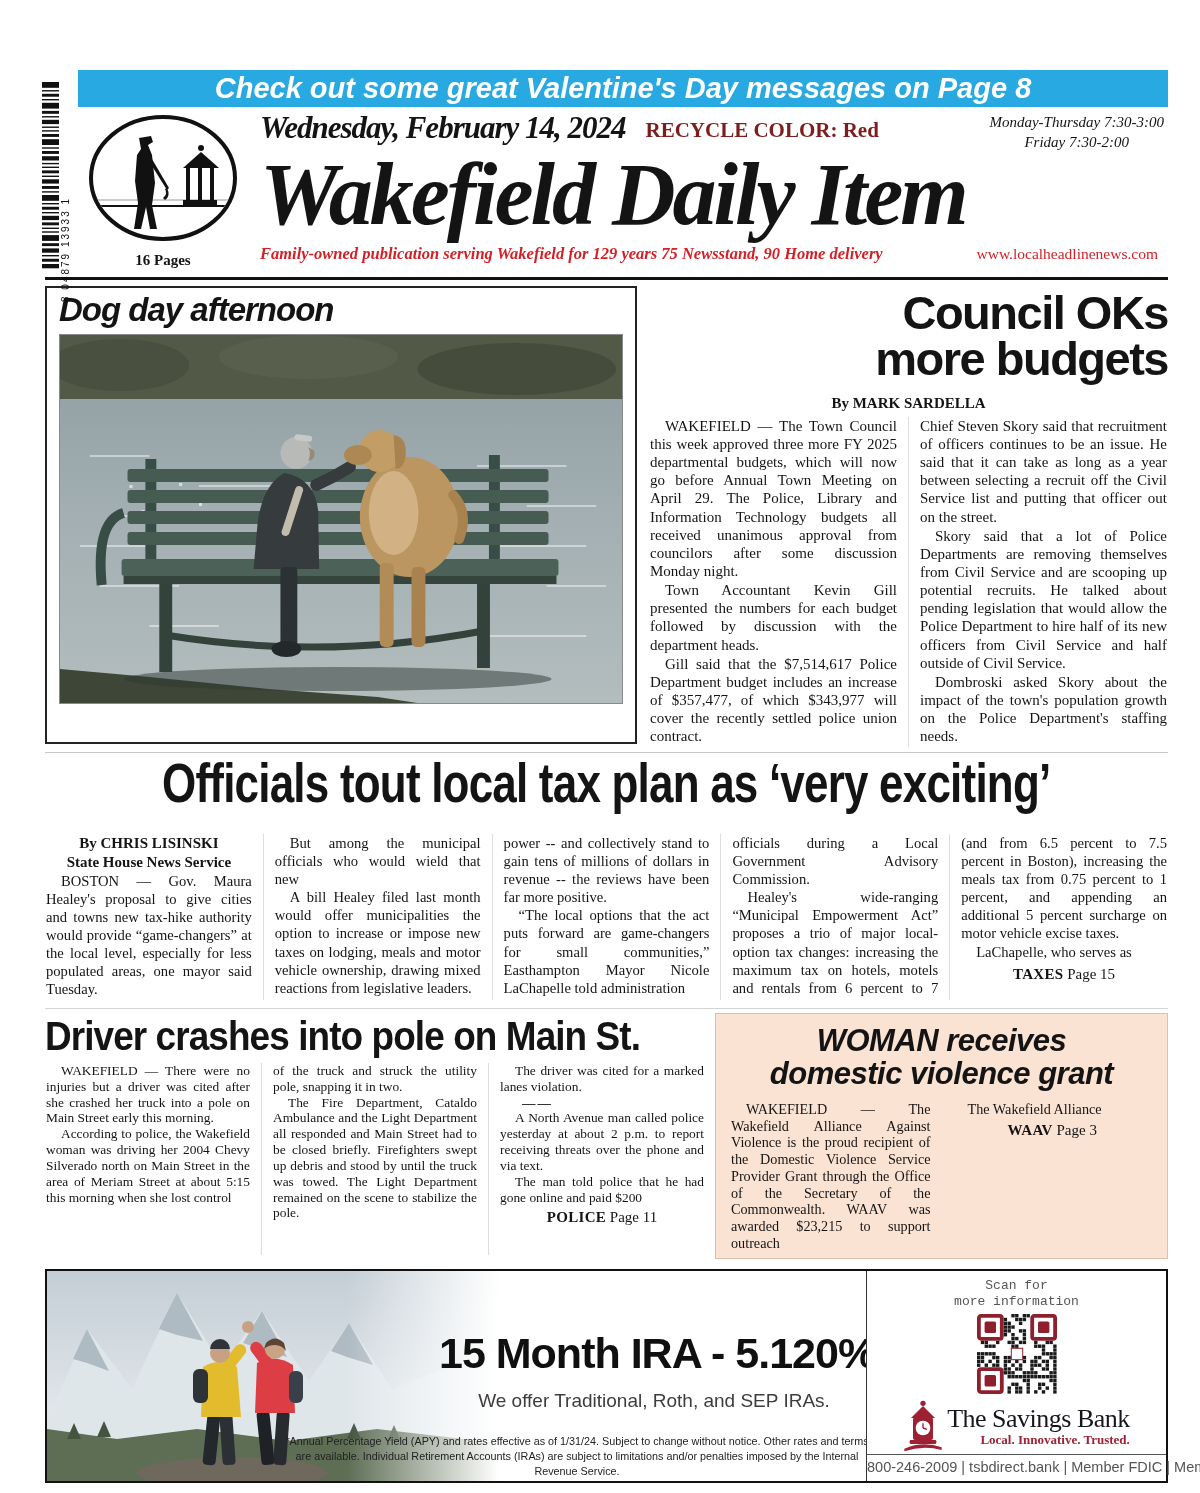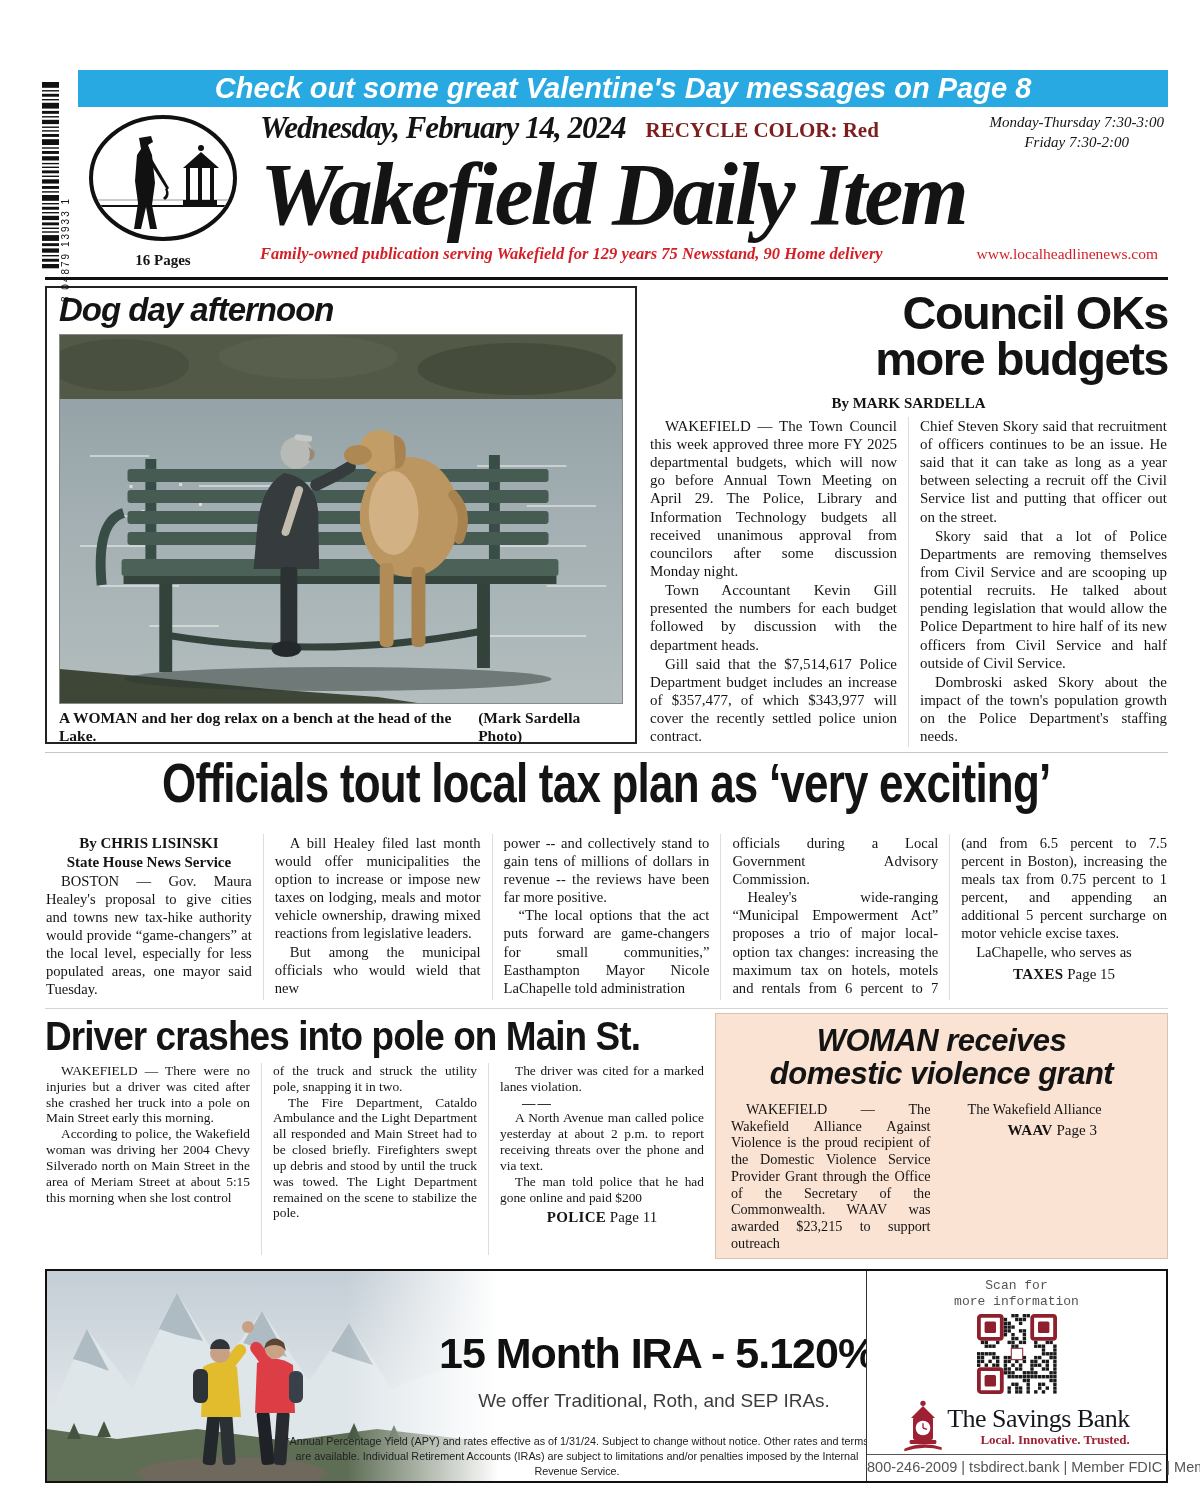--- a/index.html
+++ b/index.html
@@ -272,24 +272,20 @@
             <ellipse cx="336" cy="178" rx="25" ry="42" fill="#d2b184"></ellipse>
             <circle cx="322" cy="116" r="21" fill="#c39d66"></circle>
             <ellipse cx="300" cy="120" rx="14" ry="10" fill="#ae8852"></ellipse>
             <path d="M336,100 q14,2 12,22 q-2,12 -10,12 z" fill="#a9834f"></path>
             <rect x="322" y="228" width="14" height="84" rx="5" fill="#b18c57"></rect>
             <rect x="354" y="232" width="14" height="80" rx="5" fill="#a9834f"></rect>
             <path d="M396,160 q16,18 6,44" stroke="#a9834f" stroke-width="10" fill="none" stroke-linecap="round"></path>
           </g>
         </svg>
       </div>
-      <div class="dog-caption">
-        <span>A WOMAN and her dog relax on a bench at the head of the Lake.</span>
-        <span>(Mark Sardella Photo)</span>
-      </div>
     </div>
 
     <div class="council">
       <div class="c-head">
         <div>Council OKs</div>
         <div>more budgets</div>
       </div>
       <div class="byline">By MARK SARDELLA</div>
       <div class="cols c-cols">
         <div class="col">
@@ -313,22 +309,22 @@
     <div class="tax-head"><span>Officials tout local tax plan as ‘very exciting’</span></div>
     <div class="cols tax-cols">
       <div class="col">
         <div class="byline">
           <div>By CHRIS LISINSKI</div>
             <div>State House News Service</div>
         </div>
         <p>BOSTON — Gov. Maura Healey's proposal to give cities and towns new tax-hike authority would provide “game-changers” at the local level, especially for less populated areas, one mayor said Tuesday.</p>
       </div>
       <div class="col">
+        <p>But among the municipal officials who would wield that new</p>
         <p>A bill Healey filed last month would offer municipalities the option to increase or impose new taxes on lodging, meals and motor vehicle ownership, drawing mixed reactions from legislative leaders.</p>
-        <p>But among the municipal officials who would wield that new</p>
       </div>
       <div class="col">
         <p class="cont">power -- and collectively stand to gain tens of millions of dollars in revenue -- the reviews have been far more positive.</p>
         <p>“The local options that the act puts forward are game-changers for small communities,” Easthampton Mayor Nicole LaChapelle told administration</p>
       </div>
       <div class="col">
         <p class="cont">officials during a Local Government Advisory Commission.</p>
         <p>Healey's wide-ranging “Municipal Empowerment Act” proposes a trio of major local-option tax changes: increasing the maximum tax on hotels, motels and rentals from 6 percent to 7 percent of the price of a room</p>
       </div>
       <div class="col">

